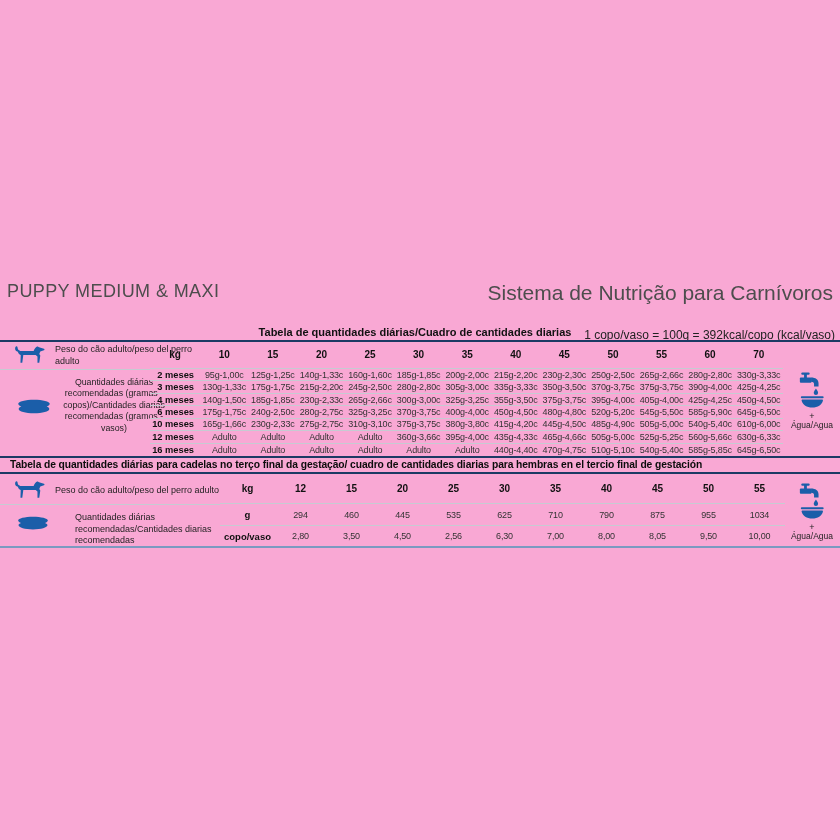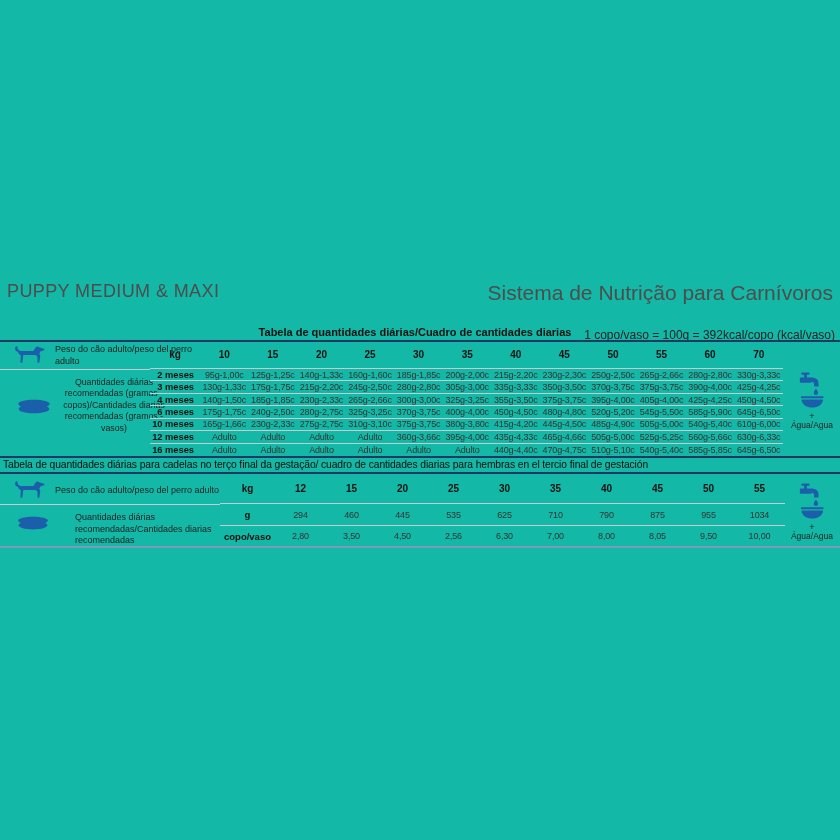--- a/index.html
+++ b/index.html
@@ -1,16 +1,16 @@
 <!DOCTYPE html>
 <html><head>
 <meta charset="utf-8">
 <style>
   html,body{margin:0;padding:0;background:#fff;}
-  .page{position:relative;width:840px;height:840px;background:#14b8a6;overflow:hidden;
+  .page{position:relative;width:840px;height:840px;background:#f9a8d4;overflow:hidden;
         font-family:"Liberation Sans",sans-serif;color:#2e2e2e;}
   
   .titles{position:absolute;top:281px;left:7px;right:7px;display:flex;justify-content:space-between;}
   .title-left{font-size:18px;color:#4d4d4d;letter-spacing:.4px;}
   .title-right{font-size:21px;color:#4d4d4d;}
   
   .t1-title{position:absolute;top:326px;left:415px;transform:translateX(-50%);
             font-size:11px;font-weight:bold;color:#111;white-space:nowrap;text-align:right;}
   .t1-note{position:absolute;top:327.5px;right:5px;font-size:12px;color:#222;white-space:nowrap;}
   
@@ -29,21 +29,21 @@
            grid-template-rows:28px repeat(7,12.43px);}
   #t2-grid{left:220px;top:474px;width:565px;grid-template-columns:55px repeat(10,1fr);
            grid-template-rows:30px 22px 20px;}
   .grid>div{display:flex;align-items:center;justify-content:center;border-bottom:1px solid #c6cbd2;}
   .grid>div.nb{border-bottom:none;}
   .ch{font-weight:bold;font-size:10px;color:#111;}
   .rl{font-weight:bold;font-size:9.3px;color:#111;justify-content:flex-end !important;padding-right:6px;}
   .rl2{font-weight:bold;font-size:9.5px;color:#111;}
   .v{font-size:9px;letter-spacing:-.15px;color:#333;}
   
-  .h2{position:absolute;top:459px;left:3px;right:3px;font-size:10.3px;font-weight:normal;
+  .h2{position:absolute;top:459px;left:10px;right:3px;font-size:10.3px;font-weight:bold;
       color:#0d0d0d;white-space:nowrap;letter-spacing:-.1px;}
   
   .water{position:absolute;left:786px;width:52px;text-align:center;color:#1f1f1f;}
   .water svg{display:block;margin:0 auto;}
   .water .plus{font-size:9px;line-height:8px;}
   .water .wlabel{font-size:8.5px;}
 </style>
 </head>
 <body>
 

